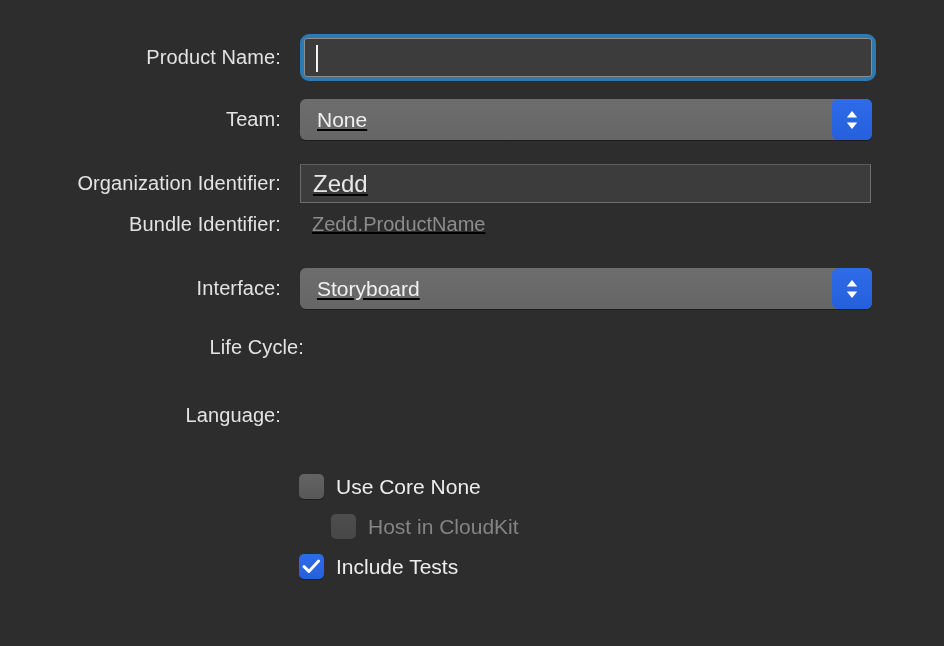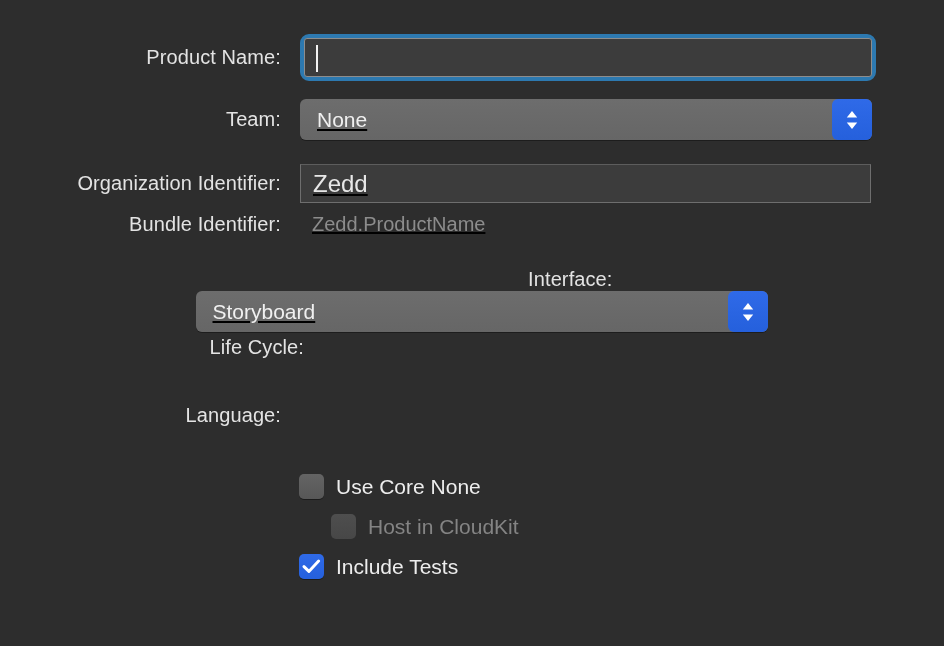--- a/index.html
+++ b/index.html
@@ -208,21 +208,21 @@
     </div>
   </div>
 
   <div class="row" style="top:213px;">
     <div class="label dim">Bundle Identifier:</div>
     <div class="control">
       <div class="staticvalue">Zedd.ProductName</div>
     </div>
   </div>
 
-  <div class="row" style="top:268px;flex-direction:column;">
+  <div class="row" style="top:268px;">
     <div class="label">Interface:</div>
     <div class="control">
       <div class="popup">
         <span class="pval">Storyboard</span>
         <span class="stepper">
           <svg width="20" height="26" viewBox="0 0 20 26" aria-hidden="true">
             <path d="M10 4 L15.2 10.4 L4.8 10.4 Z" fill="#ffffff"></path>
             <path d="M10 22 L15.2 15.6 L4.8 15.6 Z" fill="#ffffff"></path>
           </svg>
         </span>

